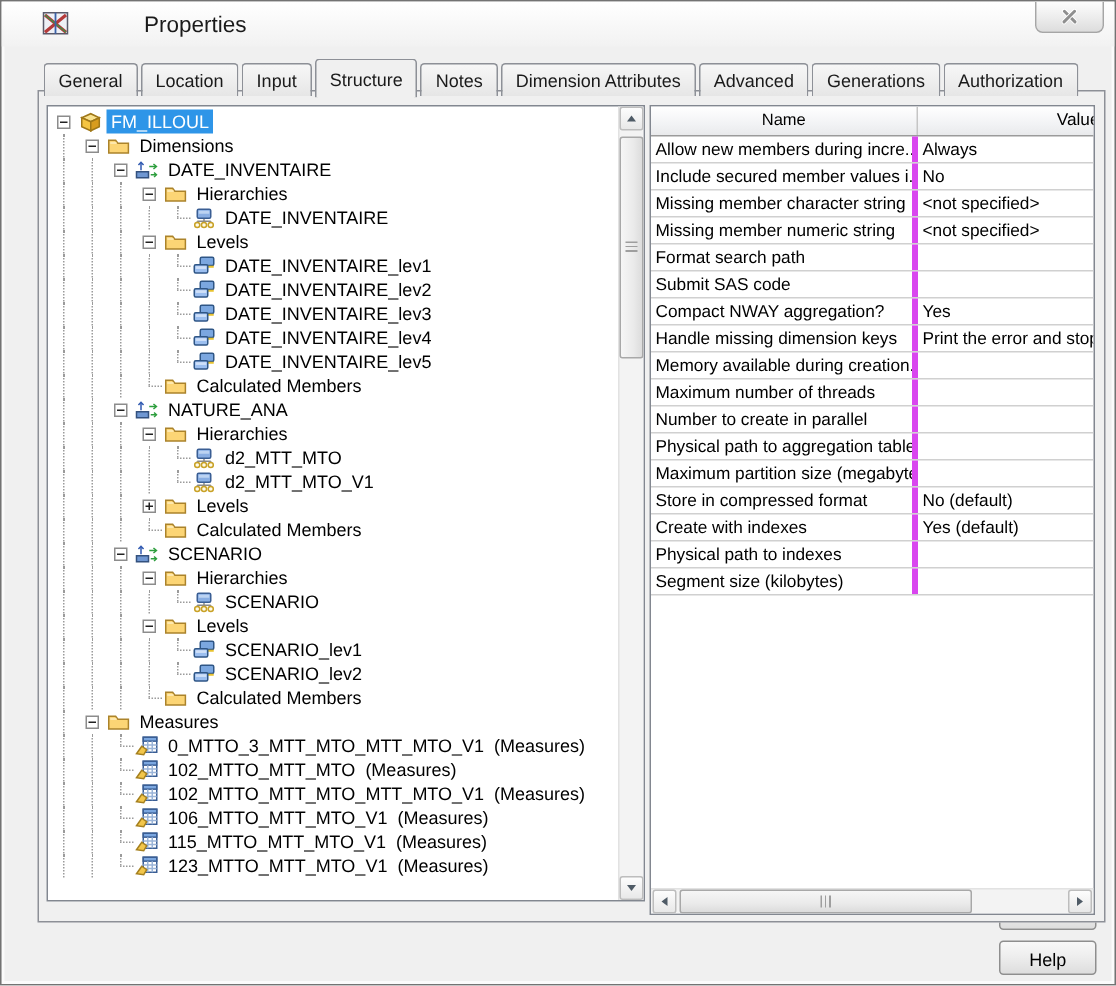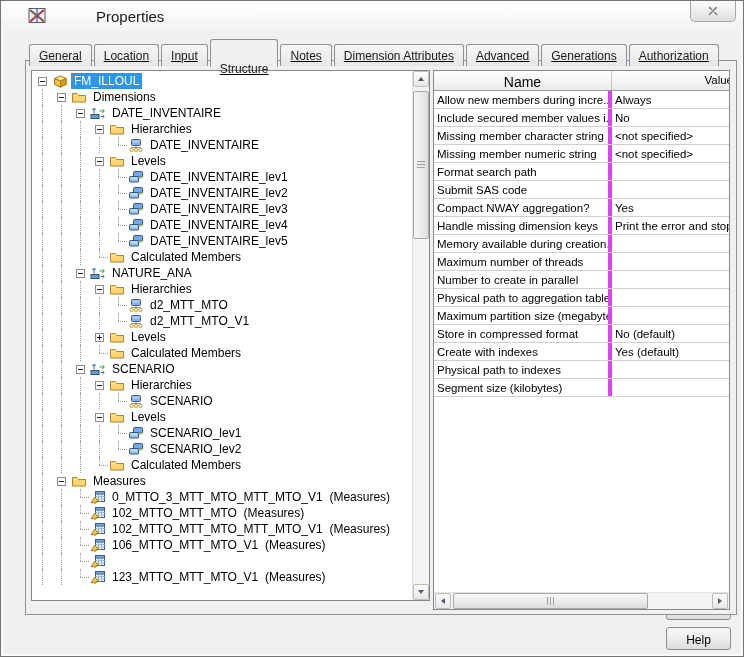--- a/index.html
+++ b/index.html
@@ -17,25 +17,25 @@
     border:1px solid #a6a6a6;border-top:none;border-radius:0 0 5px 5px;
     background:linear-gradient(#fdfdfd,#ececec 55%,#dddddd);
     display:flex;align-items:center;justify-content:center;}
   .x-icon{position:relative;width:13px;height:11px;display:block;}
   .x-icon::before,.x-icon::after{content:"";position:absolute;top:4.5px;left:0.5px;width:12px;height:2.4px;
     background:#8f8f8f;border-radius:1px;box-shadow:0 0 0 .6px #fff;}
   .x-icon::before{transform:rotate(45deg);}
   .x-icon::after{transform:rotate(-45deg);}
 
   
-  .tabstrip{position:absolute;top:37px;left:28px;z-index:3;display:flex;align-items:flex-end;text-decoration:underline;}
+  .tabstrip{position:absolute;top:37px;left:28px;z-index:3;display:flex;align-items:flex-end;}
   .tab{font-size:12px;color:#1a1a1a;padding:4px 9px 5px;margin-right:2px;
     border:1px solid #8d9097;border-bottom:none;border-radius:3px 3px 0 0;
     background:linear-gradient(#f7f7f7,#e6e6e6);height:22px;white-space:nowrap;}
-  .tab.active{background:#f0f0f0;height:26px;position:relative;top:1px;padding-top:22px;z-index:4;}
+  .tab.active{background:#f0f0f0;height:26px;position:relative;top:1px;padding-top:6px;z-index:4;}
 
   
   .tabpage{position:absolute;left:24px;top:59px;width:712px;height:555px;
     border:1px solid #8d9097;background:#f0f0f0;z-index:2;}
 
   
   .tree-panel{position:absolute;left:5px;top:9px;width:399px;height:531px;
     border:1px solid #828790;background:#fff;overflow:hidden;}
   .tree-view{position:absolute;left:0;top:0;right:17px;bottom:0;overflow:hidden;padding:2px 0 0 1px;}
   .tree-row{display:flex;align-items:center;height:16px;white-space:pre;}
@@ -75,21 +75,21 @@
     border:1px solid #a8a8a8;border-radius:2px;display:flex;align-items:center;justify-content:center;}
   .grip-h{width:8px;height:8px;background:repeating-linear-gradient(to right,#9e9e9e 0 1px,transparent 1px 3px);}
 
   
   .grid-panel{position:absolute;left:407px;top:9px;width:297px;height:540px;
     border:1px solid #828790;background:#fff;overflow:hidden;}
   .grid-area{position:absolute;left:0;top:0;right:0;bottom:17px;overflow:hidden;}
   .ghead{display:flex;height:20px;border-bottom:1px solid #9b9b9b;
     background:linear-gradient(#ffffff,#f2f3f5 60%,#e9eaec);}
   .ghead .hname{width:178px;flex:none;border-right:1px solid #c5c5c5;text-align:center;
-    font-size:14px;padding-top:3px;color:#000;}
+    font-size:11px;padding-top:3px;color:#000;}
   .ghead .hvalue{flex:1;text-align:right;font-size:11.5px;padding-top:3px;margin-right:-4px;
     overflow:hidden;white-space:nowrap;color:#000;}
   .grow{display:flex;height:18px;border-bottom:1px solid #d0d0d0;}
   .gname{width:178px;flex:none;border-right:4px solid #d946ef;font-size:11.5px;
     padding:2.5px 2px 0 3px;white-space:nowrap;overflow:hidden;color:#000;}
   .gval{flex:1;font-size:11.5px;padding:2.5px 0 0 3px;white-space:nowrap;overflow:hidden;color:#000;}
 
   
   .btnrow{position:absolute;right:12px;bottom:6px;display:flex;gap:7px;flex-direction:column;}
   .btn{min-width:65px;height:23px;font-size:12px;color:#000;text-align:center;padding:3px 10px 0;
@@ -305,21 +305,21 @@
                 <rect x="5.5" y="2.5" width="9" height="10" fill="#fff" stroke="#3a5e94"></rect>
                 <rect x="5.5" y="2.5" width="9" height="2.6" fill="#7ba7e0" stroke="#3a5e94"></rect>
                 <path d="M8.5 5.2 V12.5 M11.5 5.2 V12.5 M5.5 7.6 H14.5 M5.5 10 H14.5" stroke="#9ab4d8"></path>
                 <path d="M1 13.5 L4.5 8.5 L7.8 10.8 L5.8 14.2 Z" fill="#f2c64b" stroke="#a5801f"></path>
               </svg></span><span class="tlabel">106_MTTO_MTT_MTO_V1  (Measures)</span></div>
           <div class="tree-row"><span class="guide"></span><span class="guide"></span><span class="stub"></span><span class="ticon"><svg width="16" height="16" viewBox="0 0 16 16">
                 <rect x="5.5" y="2.5" width="9" height="10" fill="#fff" stroke="#3a5e94"></rect>
                 <rect x="5.5" y="2.5" width="9" height="2.6" fill="#7ba7e0" stroke="#3a5e94"></rect>
                 <path d="M8.5 5.2 V12.5 M11.5 5.2 V12.5 M5.5 7.6 H14.5 M5.5 10 H14.5" stroke="#9ab4d8"></path>
                 <path d="M1 13.5 L4.5 8.5 L7.8 10.8 L5.8 14.2 Z" fill="#f2c64b" stroke="#a5801f"></path>
-              </svg></span></div>
+              </svg></span><span class="tlabel">115_MTTO_MTT_MTO_V1  (Measures)</span></div>
           <div class="tree-row"><span class="guide"></span><span class="guide"></span><span class="stub"></span><span class="ticon"><svg width="16" height="16" viewBox="0 0 16 16">
                 <rect x="5.5" y="2.5" width="9" height="10" fill="#fff" stroke="#3a5e94"></rect>
                 <rect x="5.5" y="2.5" width="9" height="2.6" fill="#7ba7e0" stroke="#3a5e94"></rect>
                 <path d="M8.5 5.2 V12.5 M11.5 5.2 V12.5 M5.5 7.6 H14.5 M5.5 10 H14.5" stroke="#9ab4d8"></path>
                 <path d="M1 13.5 L4.5 8.5 L7.8 10.8 L5.8 14.2 Z" fill="#f2c64b" stroke="#a5801f"></path>
               </svg></span><span class="tlabel">123_MTTO_MTT_MTO_V1  (Measures)</span></div>
         </div>
       <div class="vsb">
         <div class="sb-btn sb-up">
             <span class="tri-up"></span>

